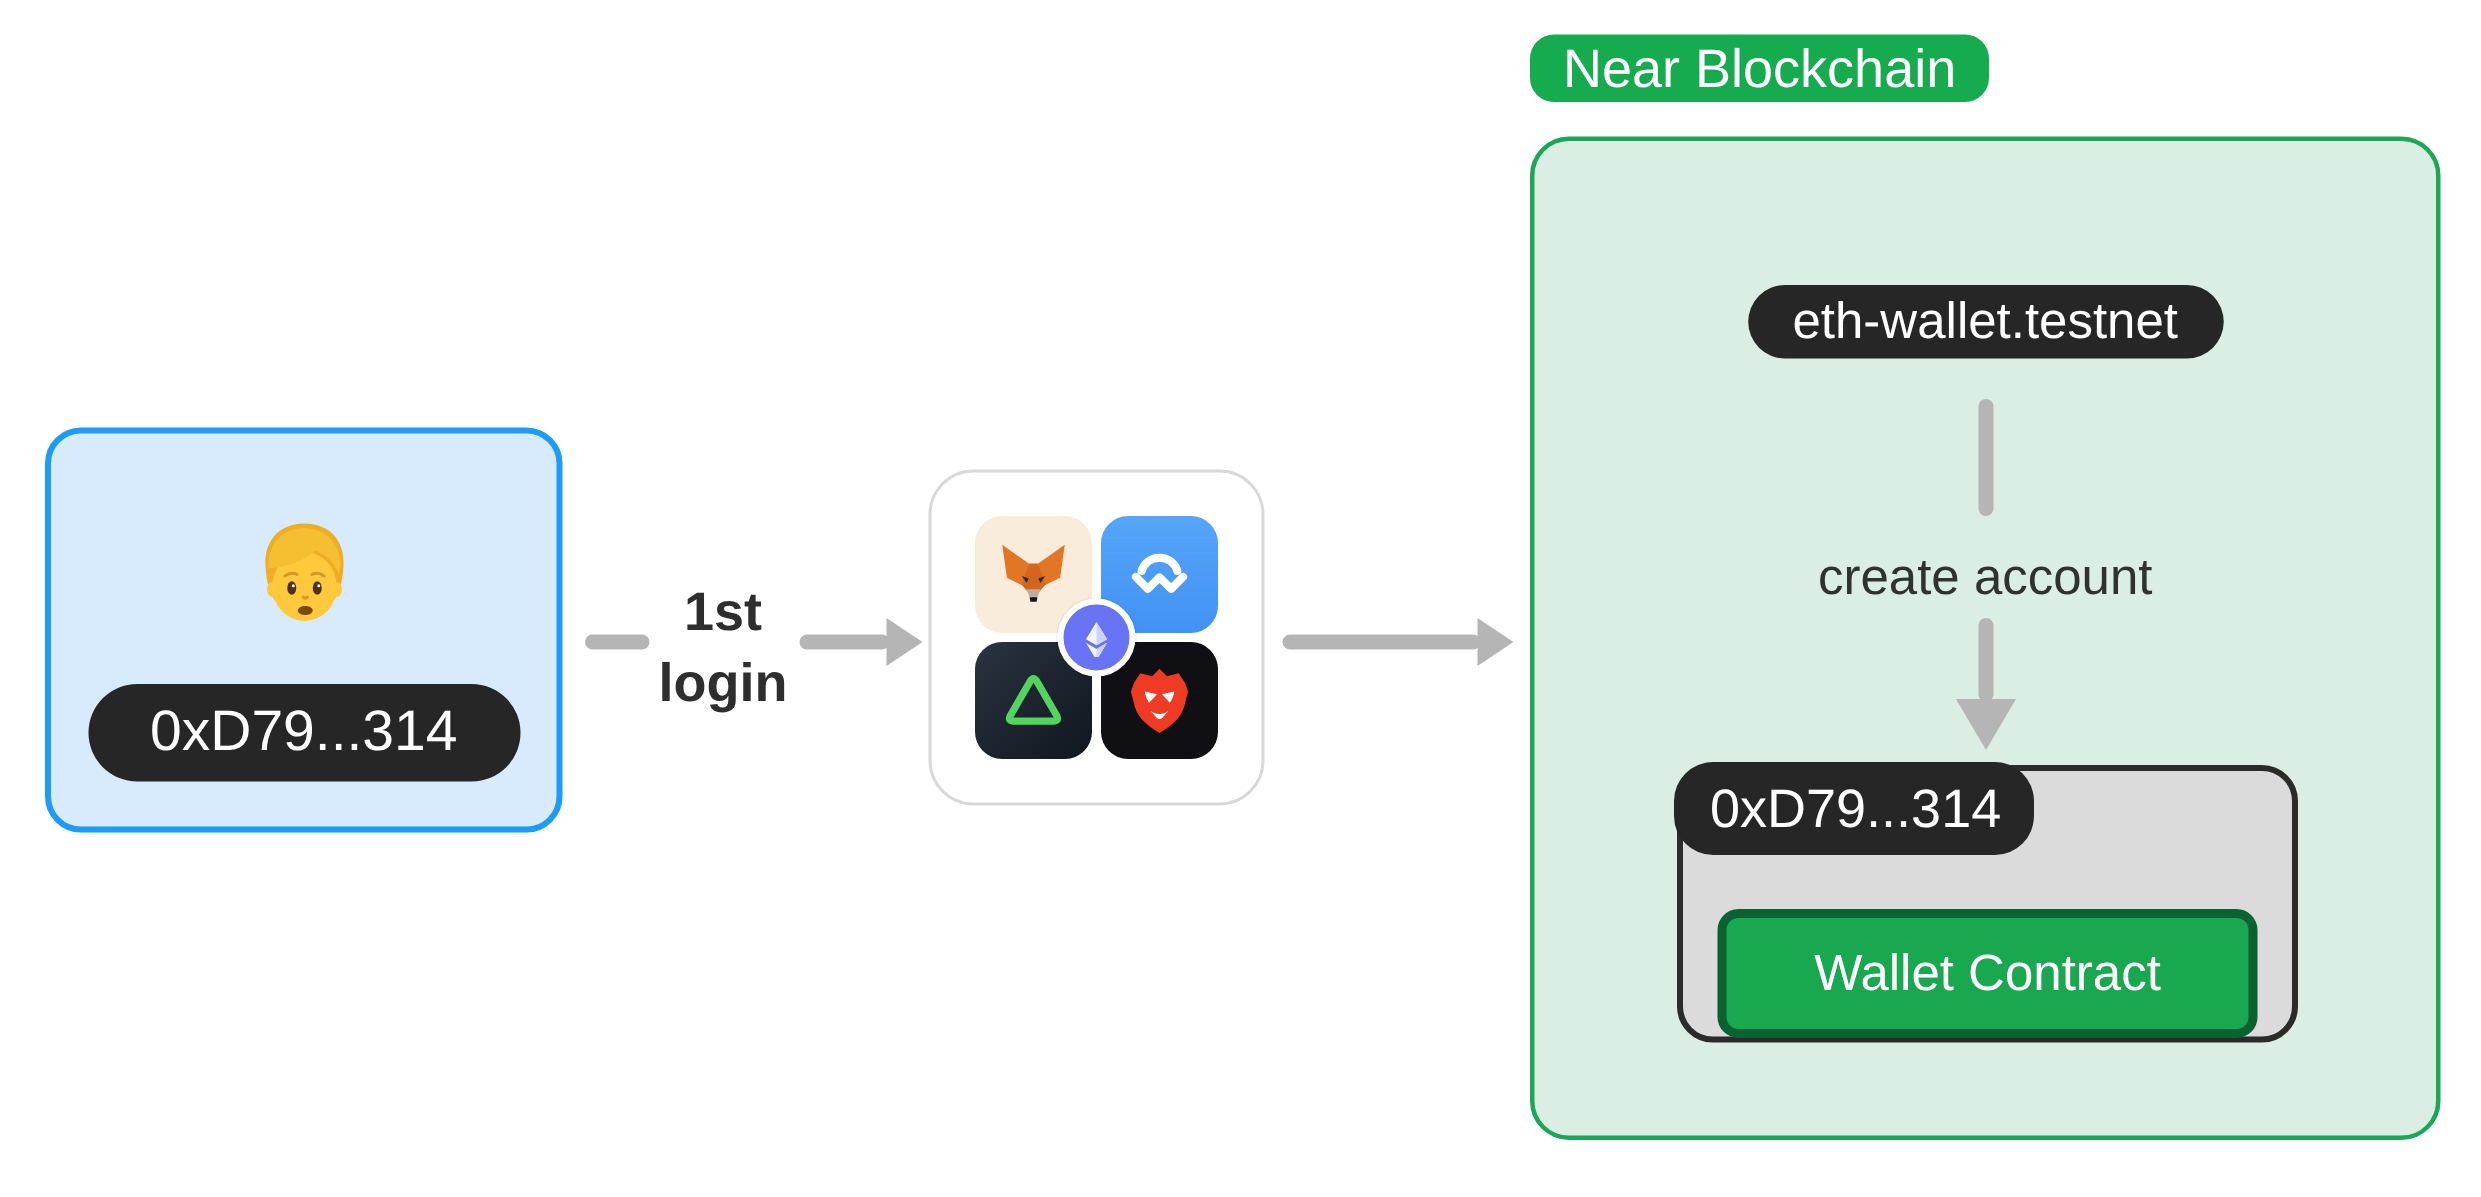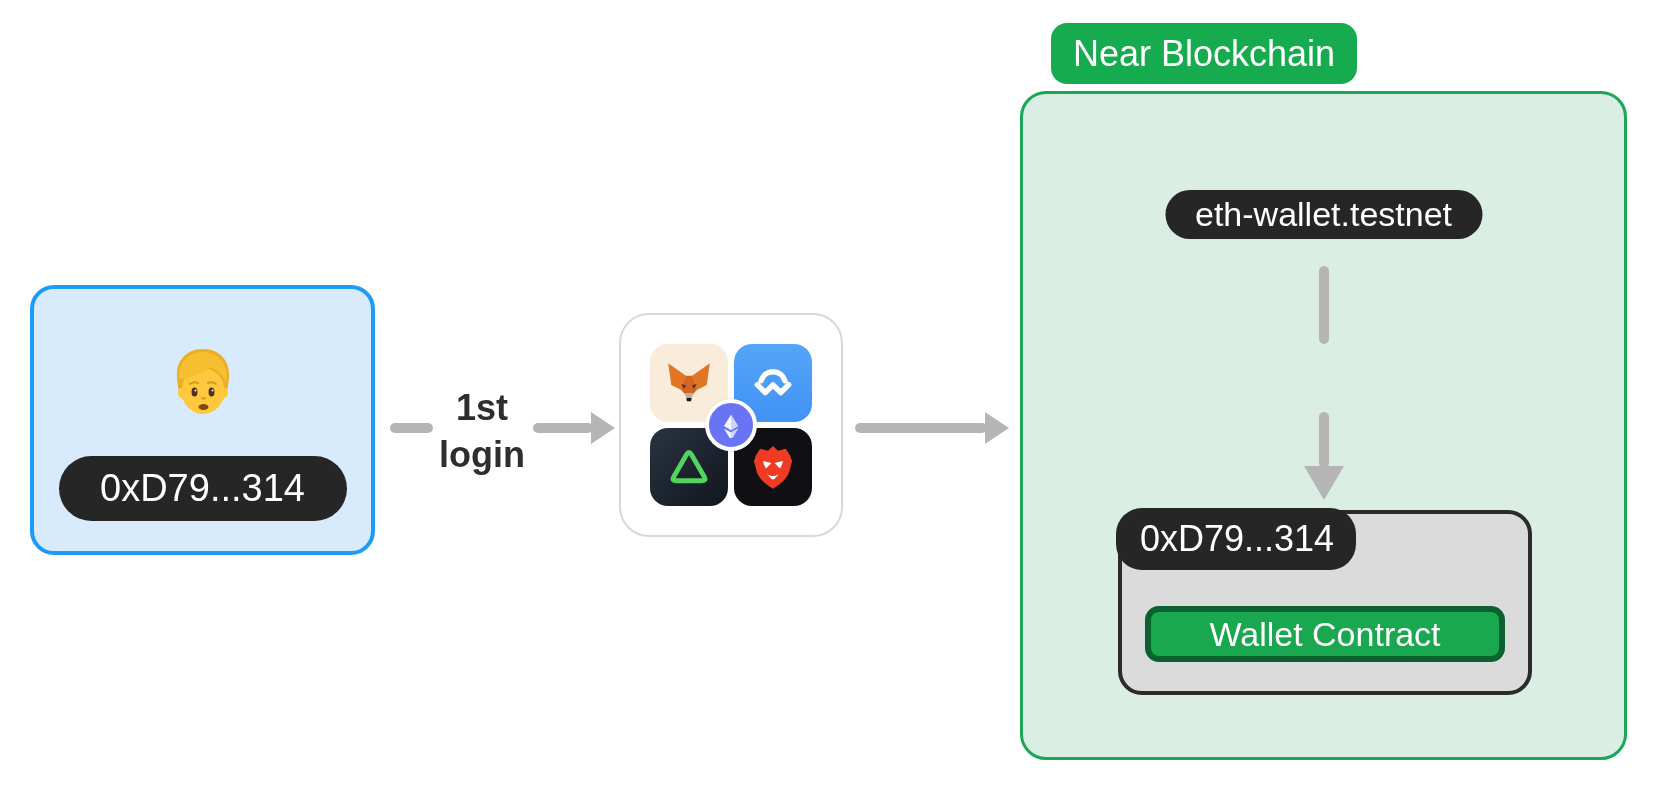--- a/index.html
+++ b/index.html
@@ -67,21 +67,21 @@
   .tile-brave { background:#101014; }
   .eth-circle {
     position:absolute; left:50%; top:50%; transform:translate(-50%,-50%);
     width:52px; height:52px; border-radius:50%;
     background:#6874F4; border:4px solid #fff;
     display:flex; align-items:center; justify-content:center;
     box-shadow:0 0 0 1px rgba(0,0,0,0.05); z-index:3;
   }
 
   
-  .near-label { left:1020px; top:23px; height:61px; background:var(--green-accent,#17AB4F);margin-left:31px; }
+  .near-label { left:1020px; top:23px; height:45px; background:var(--green-accent,#17AB4F); }
   .near-box {
     position:absolute; left:1020px; top:91px; width:607px; height:669px;
     background:var(--green-fill,#DBEEE3); border:3px solid #1BA658; border-radius:26px;
   }
   .contract-badge {
     position:absolute; left:50%; top:96px; transform:translateX(-50%);
     height:49px; border-radius:31px; padding:0 30px; font-size:34px;
   }
   .v-shaft {
     position:absolute; left:50%; transform:translateX(-50%);
@@ -104,21 +104,21 @@
     position:absolute; left:95px; top:416px; width:414px; height:185px;
     background:var(--account-fill,#DBDBDB); border:4px solid var(--account-border,#2B2B2B);
     border-radius:24px;
   }
   .account-address-badge {
     position:absolute; left:-6px; top:-6px; width:240px; height:62px;
     border-radius:26px; padding-left:24px; font-size:36px; z-index:2;
   }
   .wallet-contract-button {
     position:absolute; left:50%; top:92px; transform:translateX(-50%);
-    width:360px; height:56px; border-radius:14px;
+    width:360px; height:86px; border-radius:14px;
     background:var(--btn-fill,#19A850); border:6px solid var(--btn-border,#0A6231);
     display:flex; align-items:center; justify-content:center;
     color:#fff; font-size:34px; font-weight:500; white-space:nowrap;
   }
 </style>
 </head>
 <body>
 
 <div id="canvas">
 
@@ -193,20 +193,21 @@
 
   <div class="h-shaft shaft-3"></div>
   <div class="head-right head-3"></div>
 
   <div class="pill-label near-label">Near Blockchain</div>
 
   <div class="near-box">
     <div class="dark-badge contract-badge">eth-wallet.testnet</div>
 
     <div class="v-shaft vline-1"></div>
+    <div class="create-account-label">create account</div>
     <div class="v-shaft vshaft-2"></div>
     <div class="head-down"></div>
 
     <div class="account-box">
       <div class="dark-badge account-address-badge">0xD79...314</div>
       <div class="wallet-contract-button">Wallet Contract</div>
     </div>
   </div>
 
 </div>

